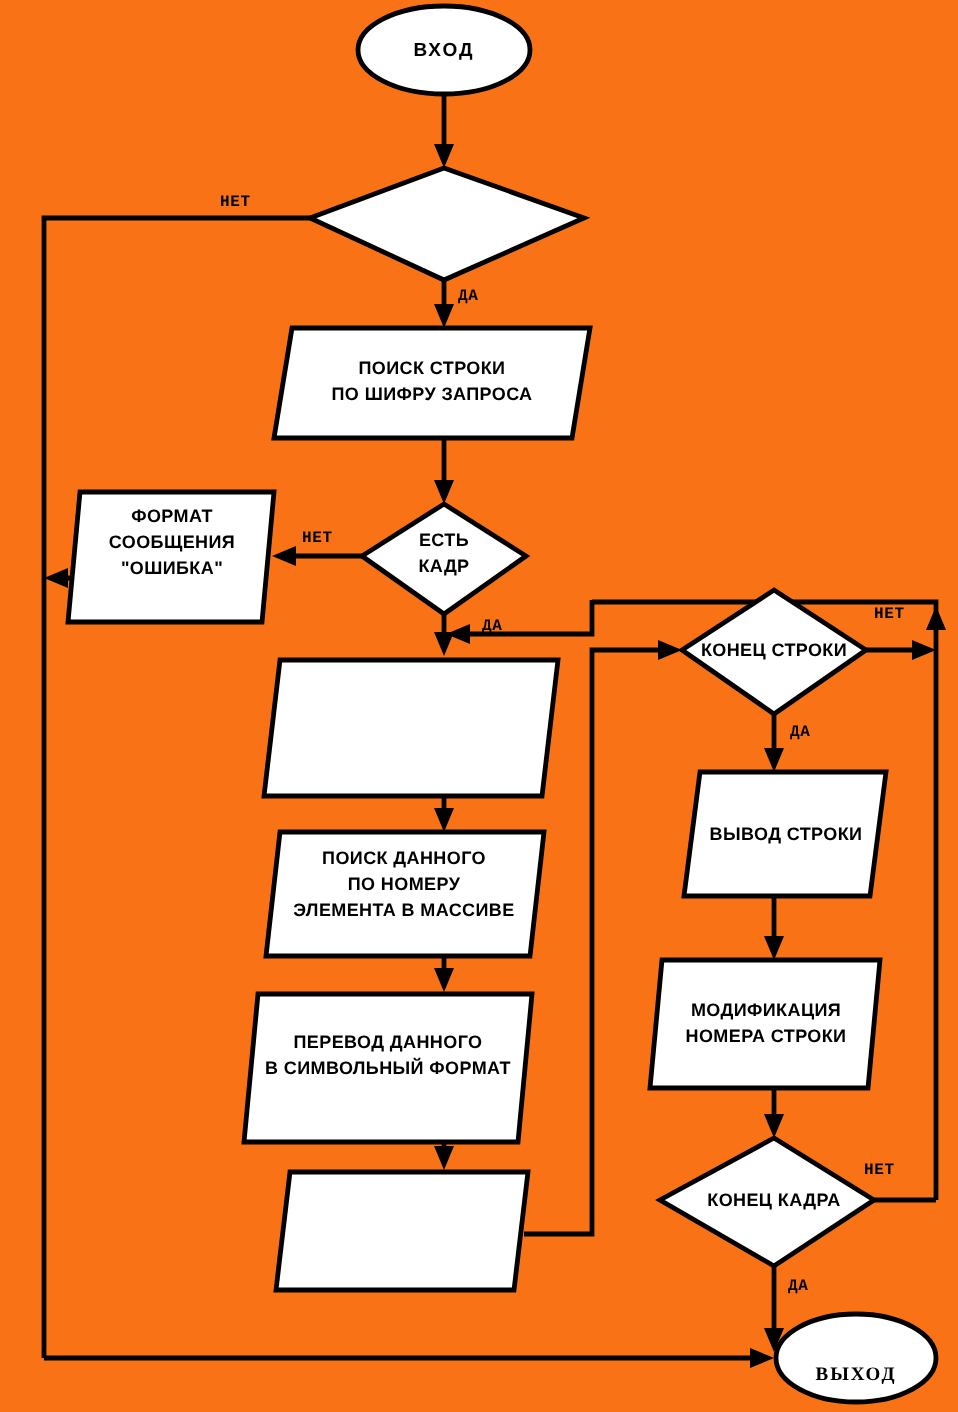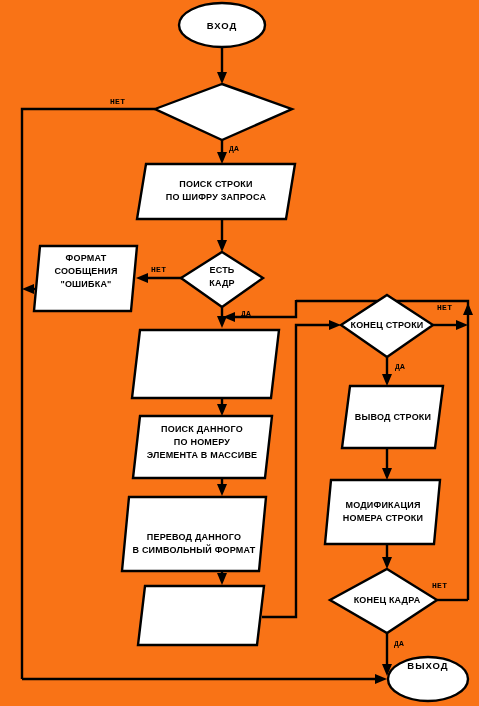--- a/index.html
+++ b/index.html
@@ -171,34 +171,34 @@
 "ОШИБКА"</div>
 
   <div class="node-text" style="left:190px; top:264px; width:64px;">ЕСТЬ
 КАДР</div>
 
 
   <div class="node-text" style="left:134px; top:423px; width:136px;">ПОИСК ДАННОГО
 ПО НОМЕРУ
 ЭЛЕМЕНТА В МАССИВЕ</div>
 
-  <div class="node-text" style="left:124px; top:515px; width:140px;margin-top:16px;">ПЕРЕВОД ДАННОГО
+  <div class="node-text" style="left:124px; top:515px; width:140px;">ПЕРЕВОД ДАННОГО
 В СИМВОЛЬНЫЙ ФОРМАТ</div>
 
 
   <div class="node-text" style="left:340px; top:319px; width:94px;">КОНЕЦ СТРОКИ</div>
 
   <div class="node-text" style="left:343px; top:411px; width:100px;text-align:center;">ВЫВОД СТРОКИ</div>
 
   <div class="node-text" style="left:328px; top:499px; width:110px;">МОДИФИКАЦИЯ
 НОМЕРА СТРОКИ</div>
 
   <div class="node-text" style="left:340px; top:594px; width:94px;">КОНЕЦ КАДРА</div>
 
-  <div class="node-text term" style="left:388px; top:659px; width:80px;">ВЫХОД</div>
+  <div class="node-text term" style="left:388px; top:682px; width:80px;font-family:Liberation Serif, serif;">ВЫХОД</div>
 
   <div class="edge-label" style="left:110px; top:97px;">НЕТ</div>
 
   <div class="edge-label" style="left:229px; top:144px;">ДА</div>
 
   <div class="edge-label" style="left:151px; top:265px;">НЕТ</div>
 
   <div class="edge-label" style="left:241px; top:309px;">ДА</div>
 
   <div class="edge-label" style="left:437px; top:303px;">НЕТ</div>

